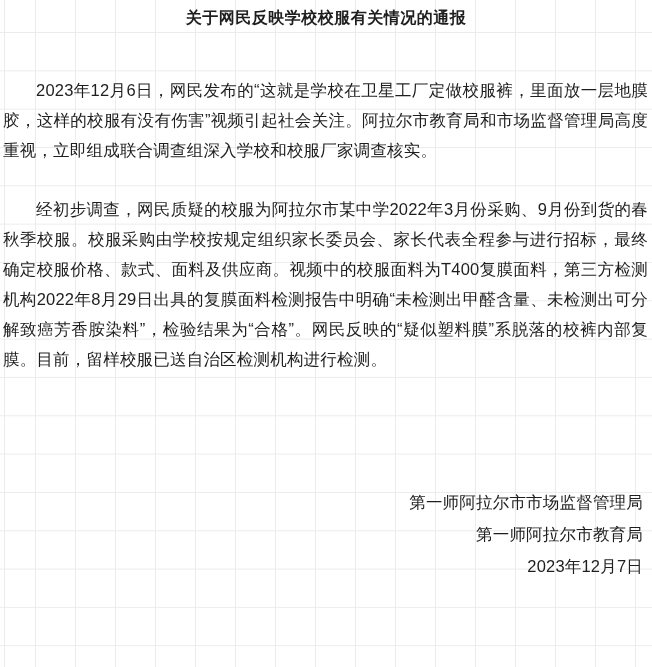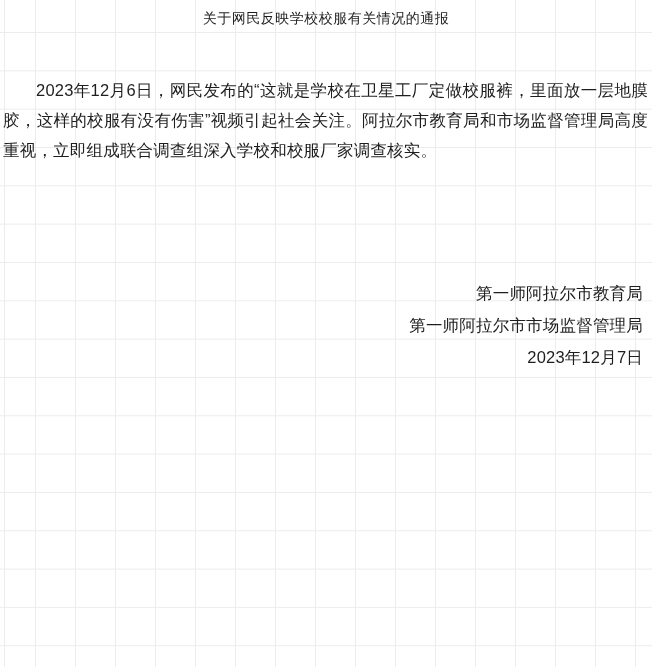--- a/index.html
+++ b/index.html
@@ -20,23 +20,23 @@
       linear-gradient(to right, #ececec 1px, transparent 1px),
       linear-gradient(to bottom, #ececec 1px, transparent 1px);
     background-size: 652px 667px, 40px 667px, 652px 38.33px;
     background-position: 4px 0, 35px 0, 0 32px;
     background-repeat: no-repeat, repeat, repeat;
     color: #1e1e1e;
     padding-top: 3px;
   }
   .title {
     margin: 0;
-    font-size: 14px;
+    font-size: 16px;
     line-height: 30px;
-    font-weight: 400;
+    font-weight: 700;
     text-align: center;
     letter-spacing: 0.5px;
     color: #1e1e1e;
   }
   .para {
     margin: 29px 4px 0 3px;
     font-size: 16.5px;
     line-height: 30px;
     text-indent: 33px;
     text-align: justify;
@@ -59,21 +59,22 @@
 </style>
 </head>
 <body>
 
 <div class="page">
 
   <h1 class="title">关于网民反映学校校服有关情况的通报</h1>
 
   <p class="para first">2023年12月6日，网民发布的“这就是学校在卫星工厂定做校服裤，里面放一层地膜胶，这样的校服有没有伤害”视频引起社会关注。阿拉尔市教育局和市场监督管理局高度重视，立即组成联合调查组深入学校和校服厂家调查核实。</p>
 
+  <p class="para">经初步调查，网民质疑的校服为阿拉尔市某中学2022年3月份采购、9月份到货的春秋季校服。校服采购由学校按规定组织家长委员会、家长代表全程参与进行招标，最终确定校服价格、款式、面料及供应商。视频中的校服面料为T400复膜面料，第三方检测机构2022年8月29日出具的复膜面料检测报告中明确“未检测出甲醛含量、未检测出可分解致癌芳香胺染料”，检验结果为“合格”。网民反映的“疑似塑料膜”系脱落的校裤内部复膜。目前，留样校服已送自治区检测机构进行检测。</p>
 
 
   <div class="sig-block">
+    <div class="sig-line">第一师阿拉尔市市场监督管理局</div>
     <div class="sig-line">第一师阿拉尔市教育局</div>
-    <div class="sig-line">第一师阿拉尔市市场监督管理局</div>
     <div class="sig-line">2023年12月7日</div>
   </div>
 
 </div>
 
 </body></html>

